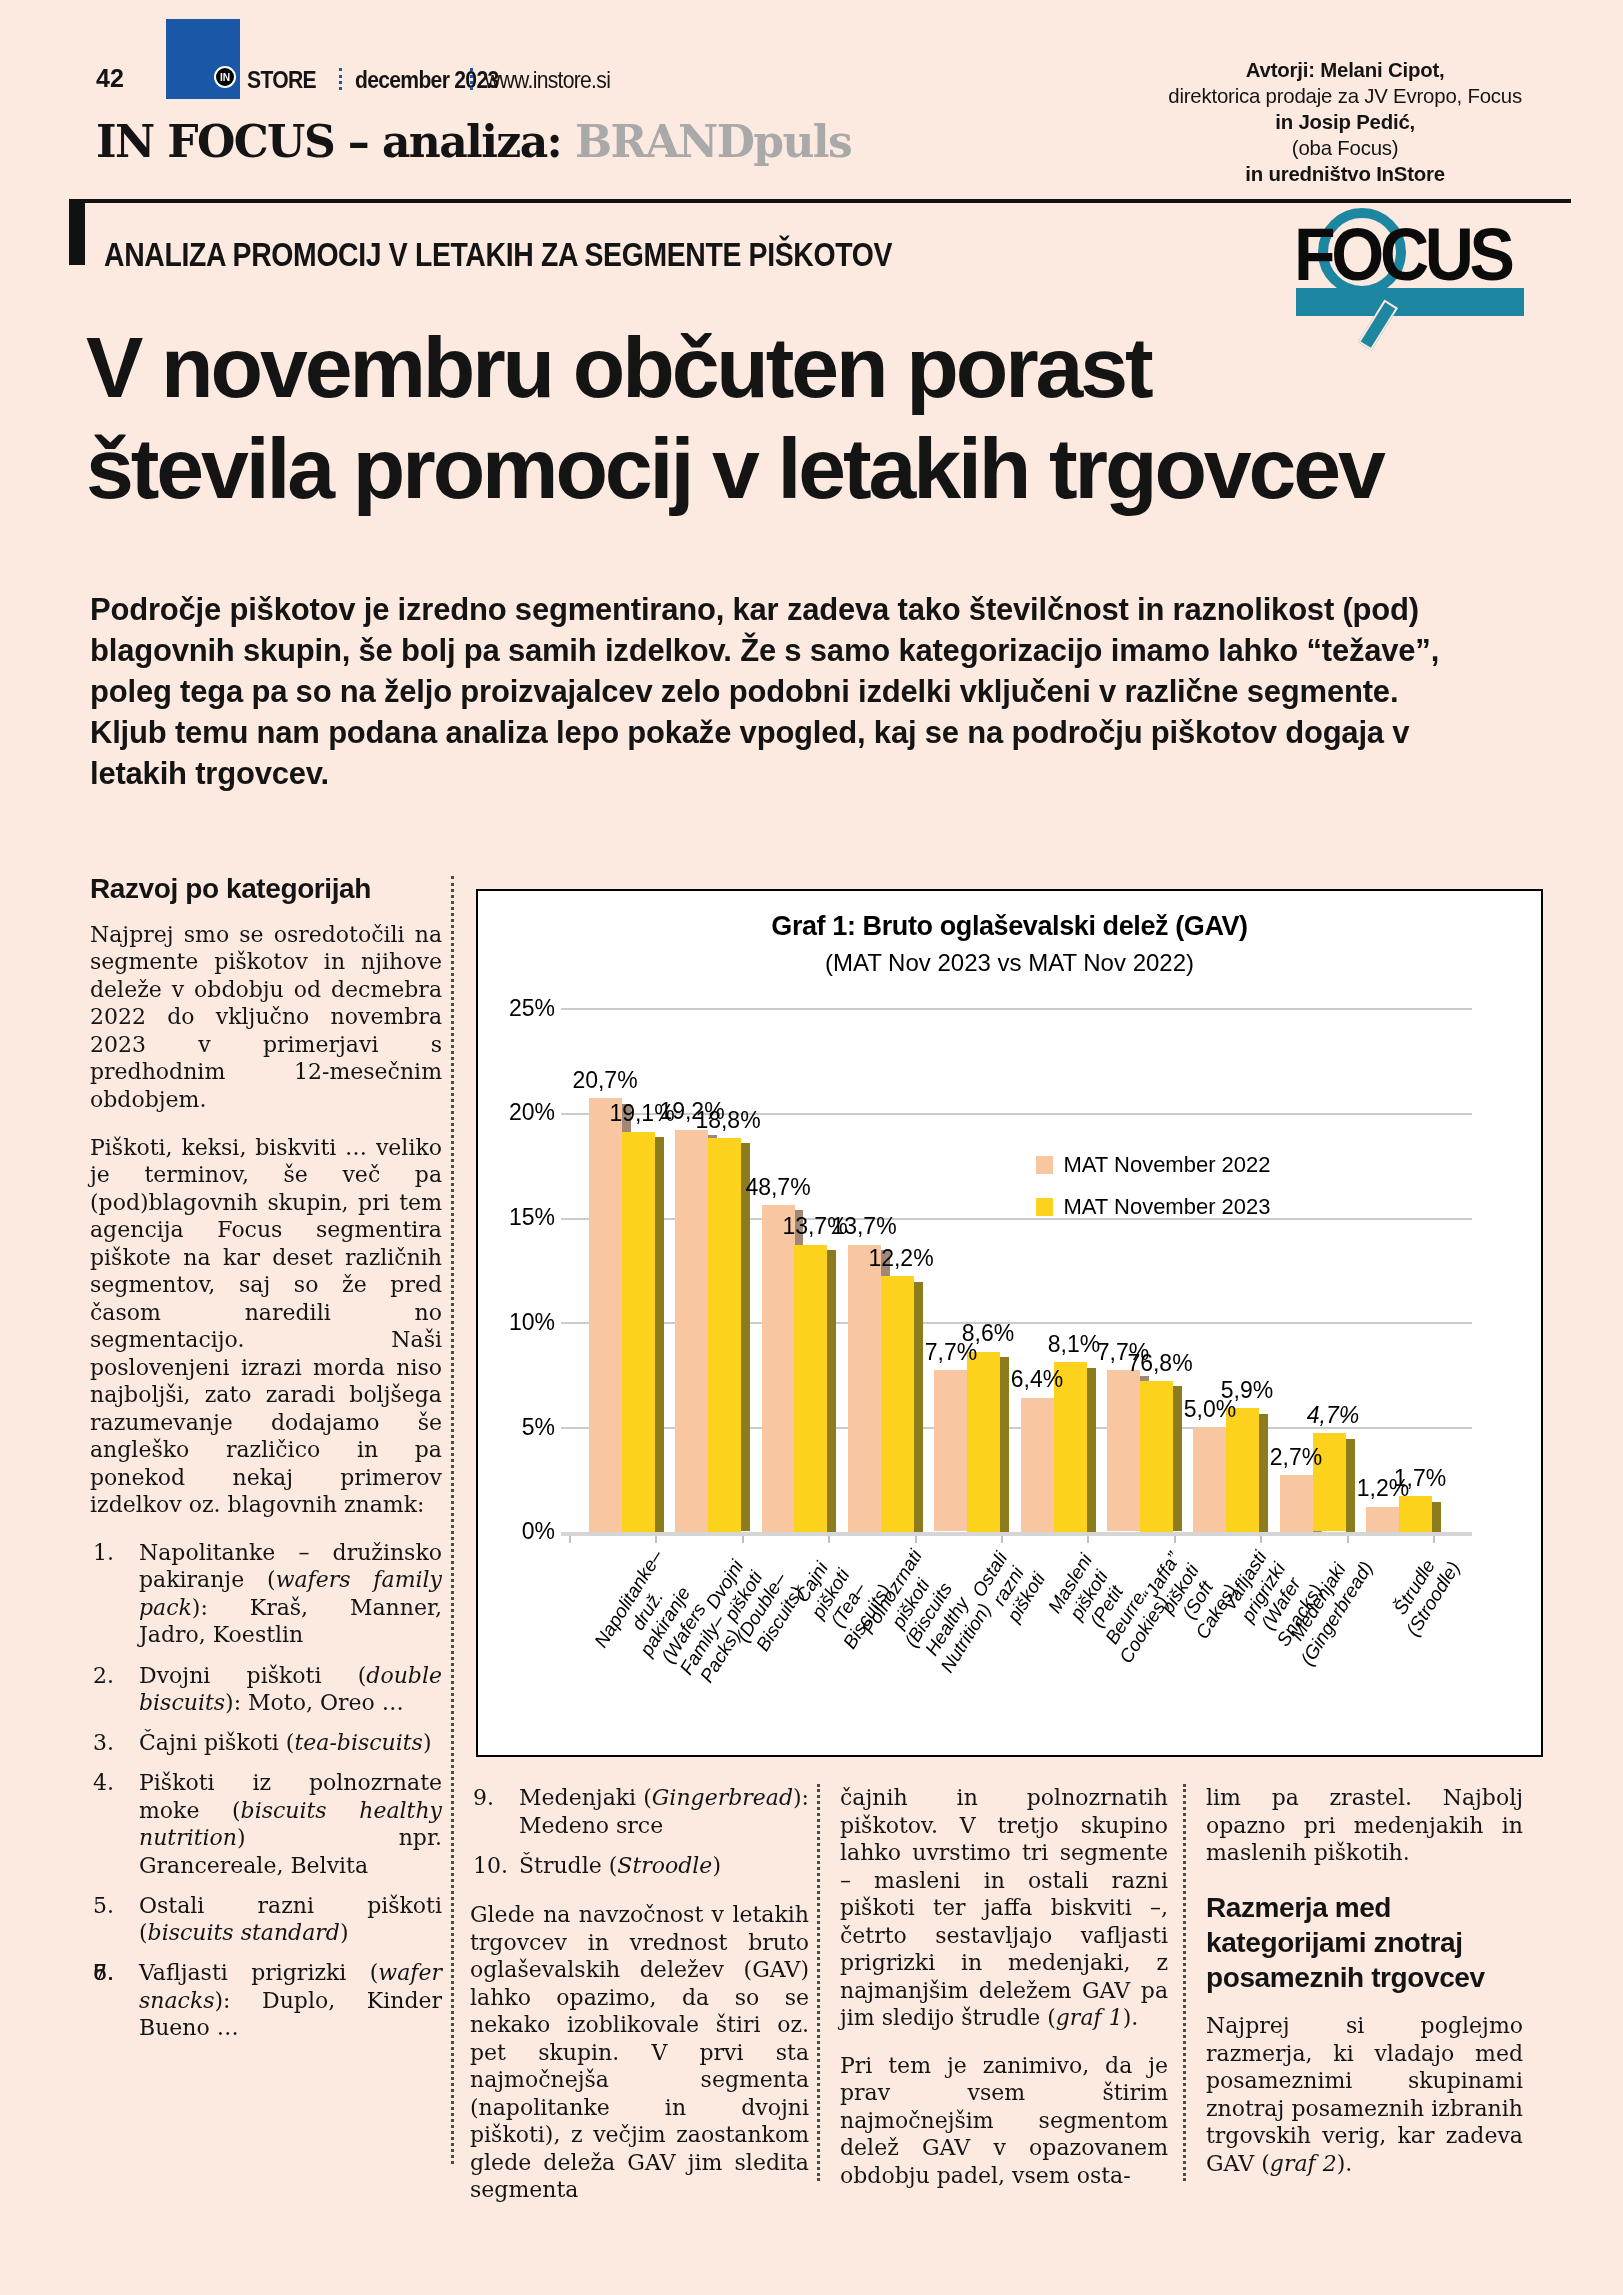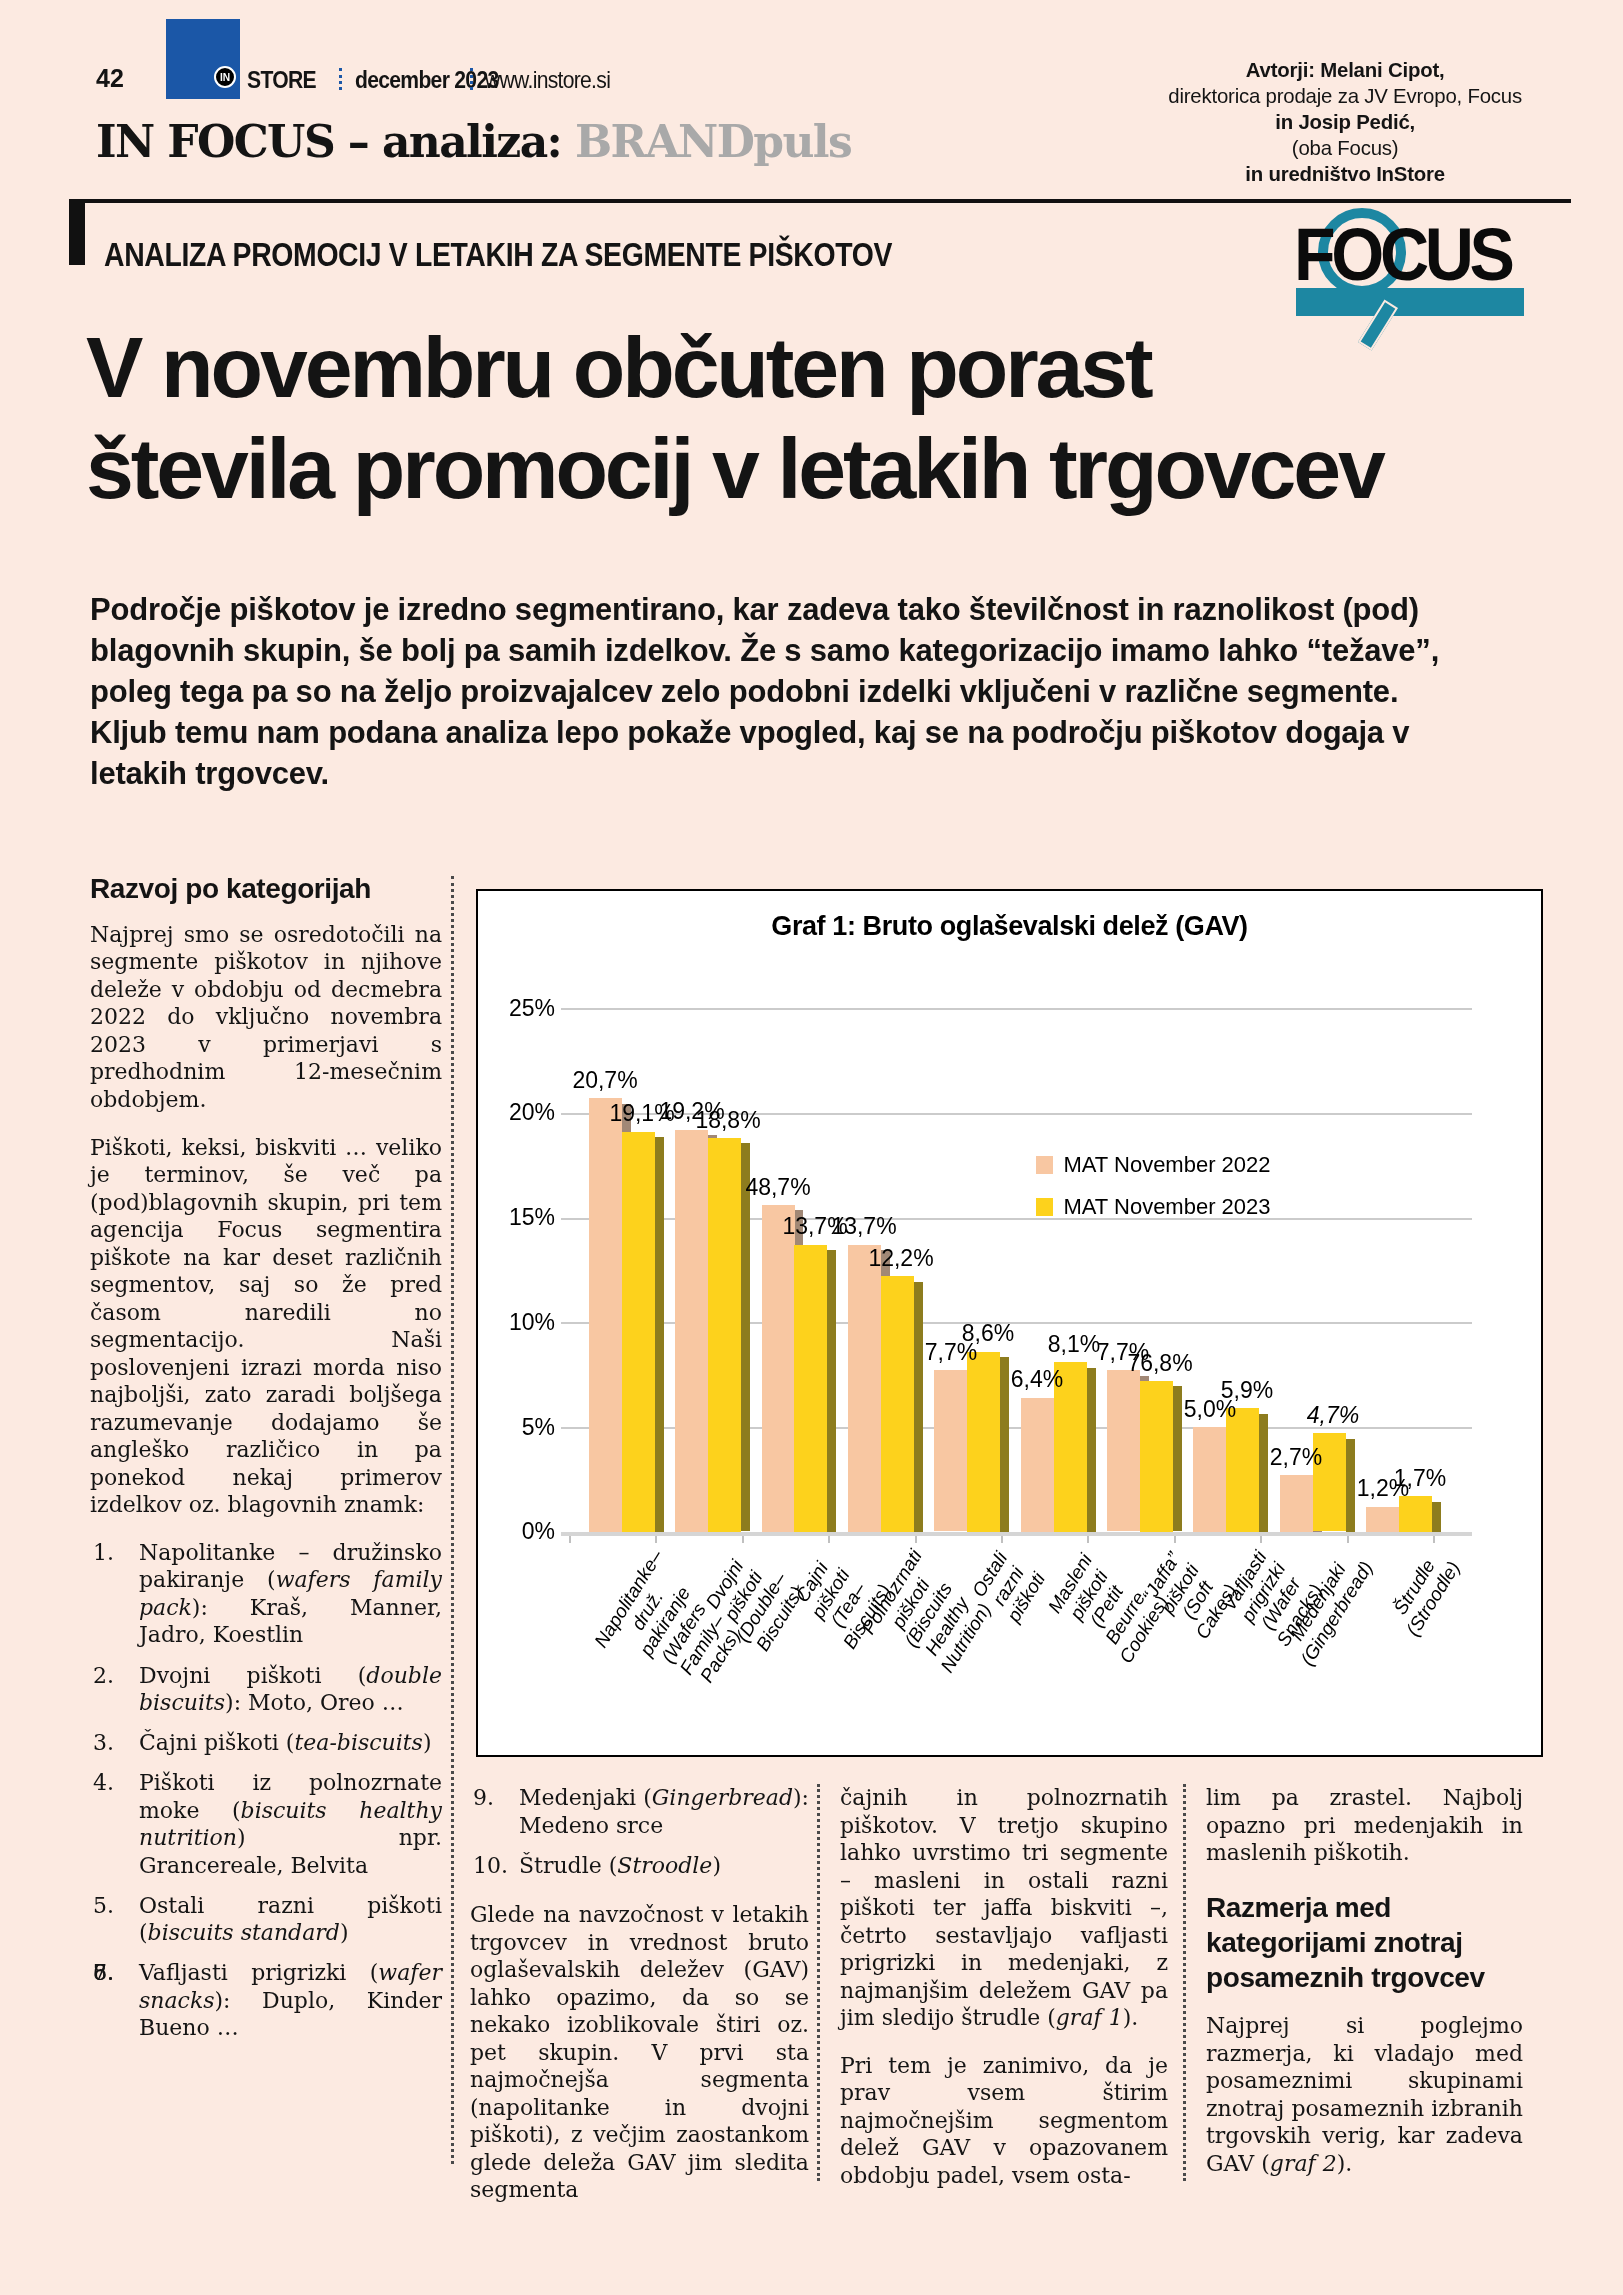--- a/index.html
+++ b/index.html
@@ -146,20 +146,21 @@
         <div class="li"><span class="num">8.</span><span>Vafljasti prigrizki (<i>wafer snacks</i>): Duplo, Kinder Bueno …</span></div>
       </div>
   </div>
 
   <div class="vsep vsep-main"></div>
   <div class="vsep vsep-b2"></div>
   <div class="vsep vsep-b3"></div>
 
   <div class="chart-box" id="chart-box">
     <div class="chart-title">Graf 1: Bruto oglaševalski delež (GAV)</div>
+    <div class="chart-subtitle">(MAT Nov 2023 vs MAT Nov 2022)</div>
     <div id="chart-plot" style="position:absolute; left:0; top:0; width:100%; height:100%;">
         <div class="gridline" style="position: absolute; left: 83px; top: 536px; width: 911px;"></div>
         <div class="gridline" style="position: absolute; left: 83px; top: 431px; width: 911px;"></div>
         <div class="gridline" style="position: absolute; left: 83px; top: 327px; width: 911px;"></div>
         <div class="gridline" style="position: absolute; left: 83px; top: 222px; width: 911px;"></div>
         <div class="gridline" style="position: absolute; left: 83px; top: 117px; width: 911px;"></div>
         <div class="axisline" style="position: absolute; left: 83px; top: 641px; width: 911px;"></div>
         <div class="tick" style="position: absolute; left: 91px; top: 645px;"></div>
         <div class="tick" style="position: absolute; left: 177px; top: 645px;"></div>
         <div class="tick" style="position: absolute; left: 264px; top: 645px;"></div>

